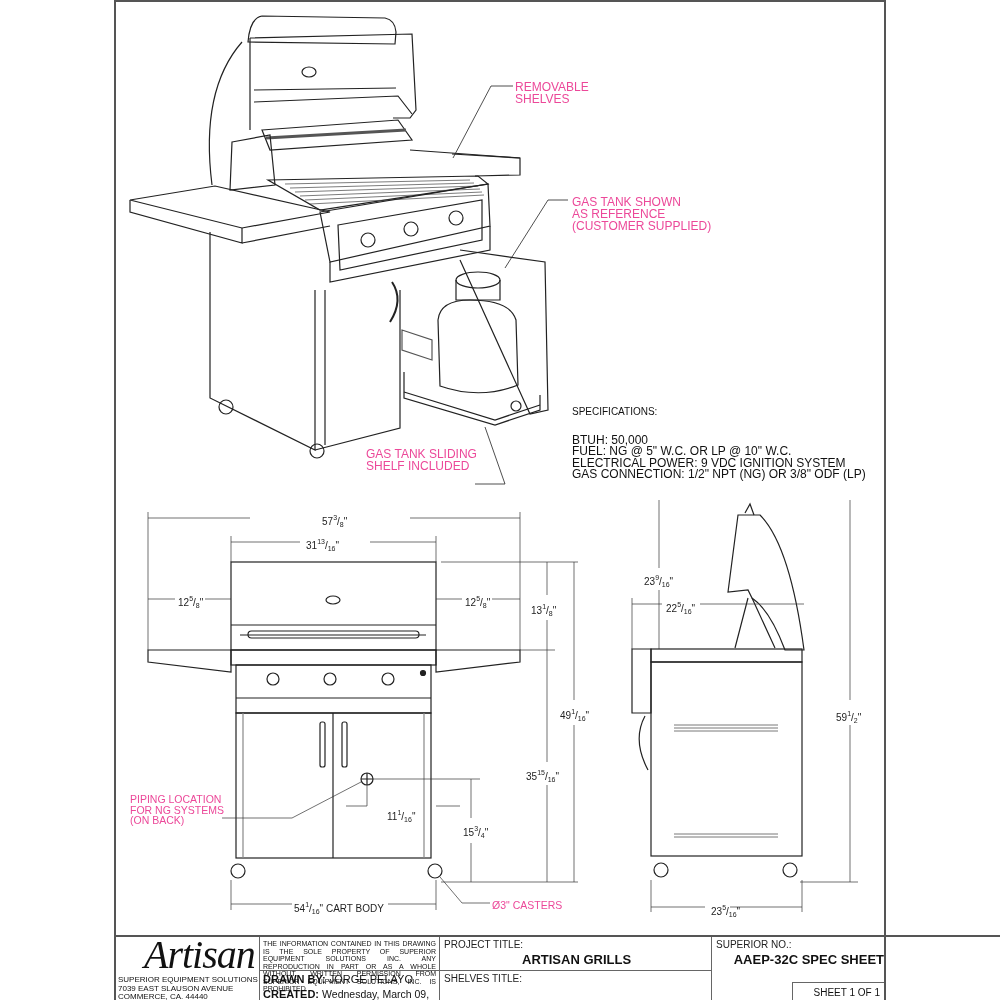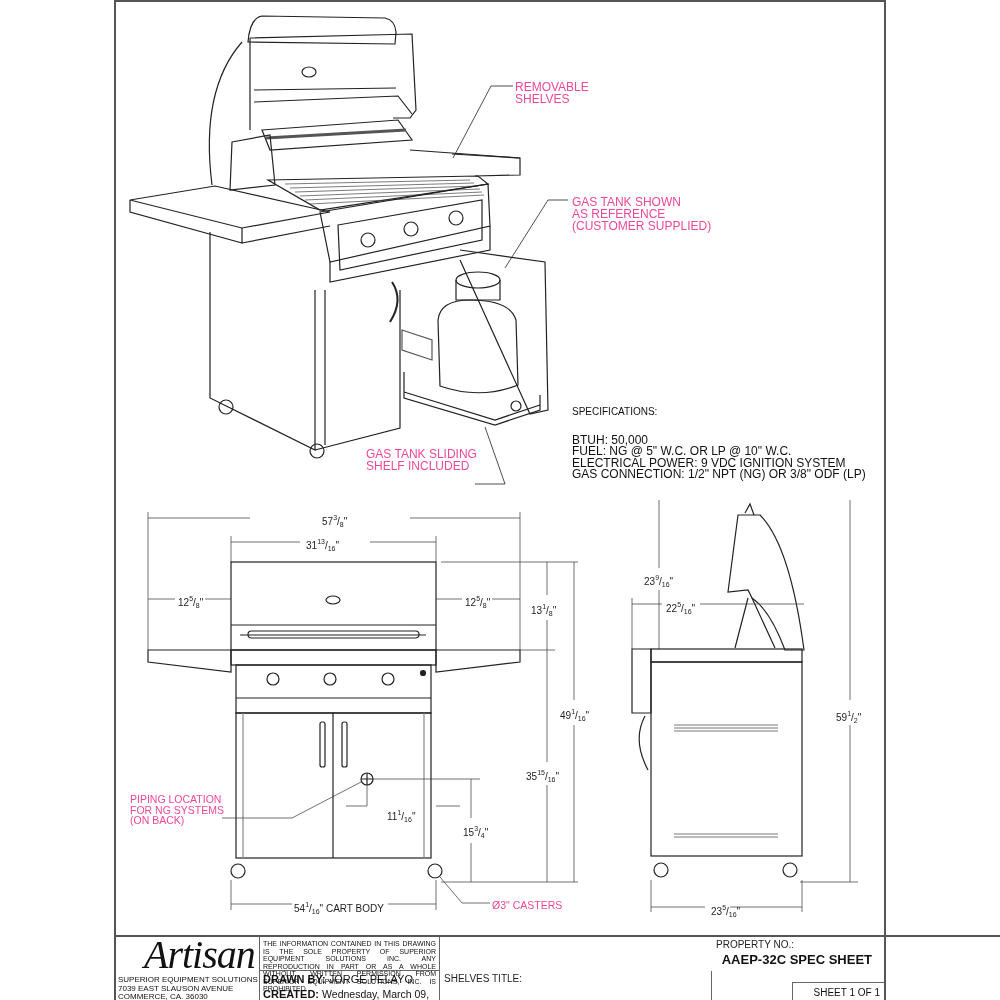--- a/index.html
+++ b/index.html
@@ -213,37 +213,41 @@
 <div class="dim" style="left:836px;top:709px;"><span>59</span><sup>1</sup>/<sub>2</sub>"</div>
 <div class="dim" style="left:711px;top:903px;"><span>23</span><sup>5</sup>/<sub>16</sub>"</div>
 
 <div class="tb">
 
   <div class="cell" style="left:0;top:0;width:146px;height:65px;border-right-width:1px;">
     <div class="logo" style="position:absolute;left:30px;top:-2px;">Artisan</div>
     <div class="addr" style="position:absolute;left:4px;top:39px;">
       <div>SUPERIOR EQUIPMENT SOLUTIONS</div>
       <div>7039 EAST SLAUSON AVENUE</div>
-      <div>COMMERCE, CA. 36030</div>
+      <div>COMMERCE, CA. 44440</div>
     </div>
   </div>
 
   <div class="cell" style="left:146px;top:0;width:180px;height:34px;border-right-width:1px;border-bottom-width:1px;padding:3px 3px;text-align:justify;">
     <div class="small">THE INFORMATION CONTAINED IN THIS DRAWING IS THE SOLE PROPERTY OF SUPERIOR EQUIPMENT SOLUTIONS INC. ANY REPRODUCTION IN PART OR AS A WHOLE WITHOUT WRITTEN PERMISSION FROM SUPERIOR EQUIPMENT SOLUTIONS, INC. IS PROHIBITED</div>
   </div>
   <div class="cell drawn" style="left:146px;top:34px;width:180px;height:31px;border-right-width:1px;padding:2px 3px;">
     <div><b>DRAWN BY:</b> <span>JORGE PELAYO</span></div>
     <div style="margin-top:3px;"><b>CREATED:</b> <span style="font-size:10.5px;">Wednesday, March 09, 2016</span></div>
   </div>
 
+  <div class="cell" style="left:326px;top:0;width:272px;height:34px;border-right-width:1px;border-bottom-width:1px;padding:2px 4px;">
+    <div class="cap">PROJECT TITLE:</div>
+    <div class="big" style="position:absolute;left:82px;top:15px;">ARTISAN GRILLS</div>
+  </div>
   <div class="cell" style="left:326px;top:34px;width:272px;height:31px;border-right-width:1px;padding:2px 4px;">
     <div class="cap">SHELVES TITLE:</div>
     <div></div>
   </div>
 
   <div class="cell" style="left:598px;top:0;width:172px;height:65px;padding:2px 4px;">
-    <div class="cap">PROPERTY NO.:</div>
-    <div class="big" style="position:absolute;right:12px;top:15px;">AAEP-32C SPEC SHEET</div>
+    <div class="cap">SUPERIOR NO.:</div>
+    <div class="big" style="position:absolute;right:0;top:15px;">AAEP-32C SPEC SHEET</div>
   </div>
   <div class="cell" style="left:678px;top:45px;width:92px;height:20px;border-left-width:1px;border-top-width:1px;font-size:10px;text-align:right;padding:4px 4px 0 0;">
     <span>SHEET 1 OF 1</span>
   </div>
 </div>
 
 </body></html>

